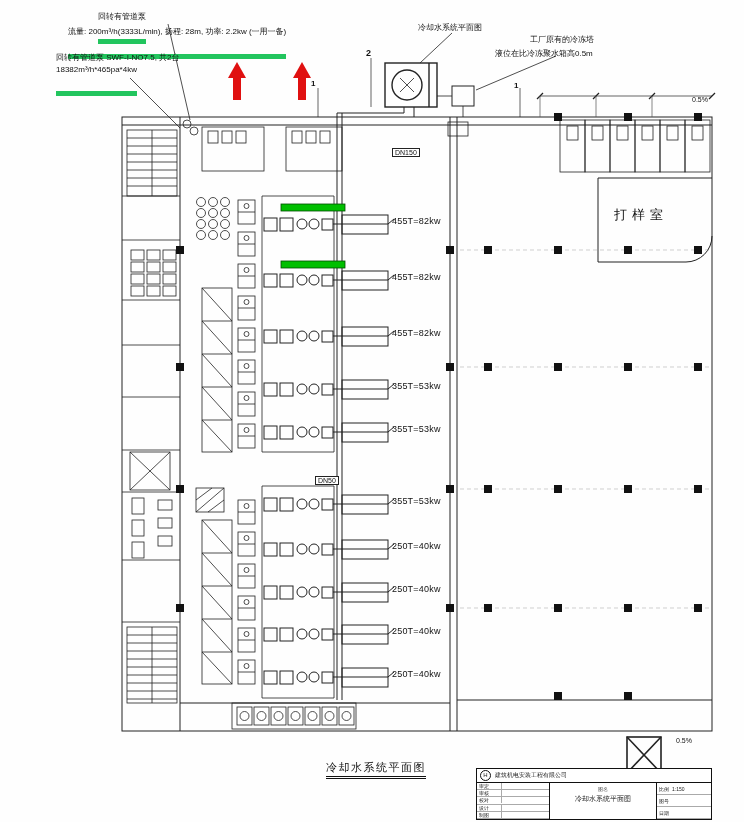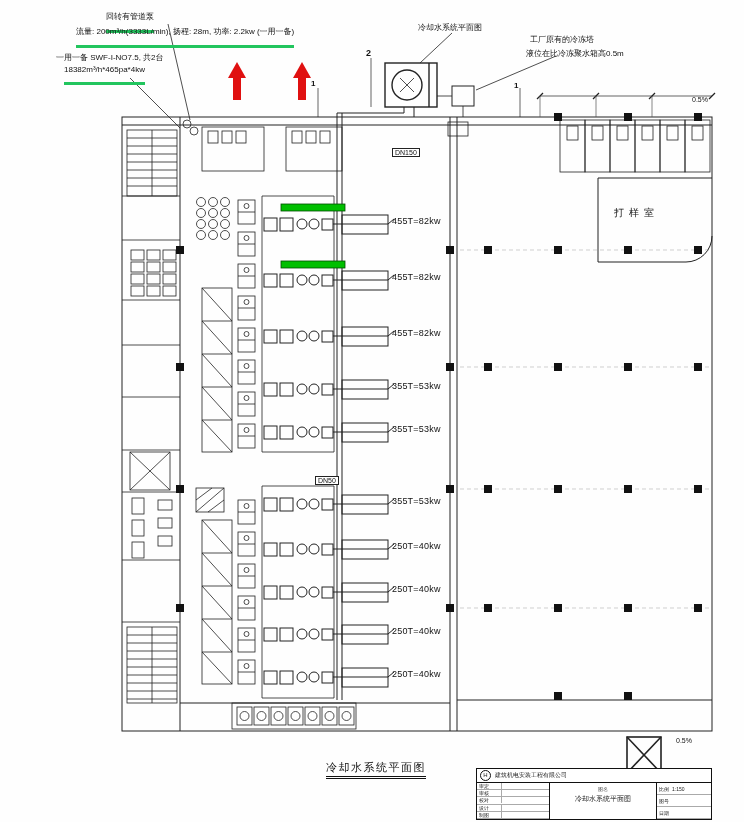--- a/index.html
+++ b/index.html
@@ -1,24 +1,24 @@
 <!DOCTYPE html>
 <html><head>
 <meta charset="utf-8">
 <style>
   html,body { margin:0; padding:0; background:#ffffff; }
   .sheet { position:relative; width:744px; height:822px; background:#fefefe; overflow:hidden;
            font-family:"Liberation Sans", sans-serif; }
   svg.plan { position:absolute; left:0; top:0; }
   .t { position:absolute; color:#111; white-space:nowrap; font-family:"Liberation Sans",sans-serif; }
   .f7 { font-size:7px; } .f8 { font-size:8px; } .f9 { font-size:9px; }
-  .ul { border-bottom:3px solid #22c55e; padding-bottom:8px;margin-left:8px; }
+  .ul { border-bottom:5px solid #22c55e; padding-bottom:17px; }
   .boxed { border:1px solid #222; padding:0 2px; background:#fff; }
   .eq { font-size:9px; letter-spacing:0.2px;text-align:center; }
-  .room-big { font-size:10px; letter-spacing:5px; }
+  .room-big { font-size:13px; letter-spacing:5px; }
   .main-title { font-size:11px; letter-spacing:1.5px; border-bottom:3px double #111; padding-bottom:1px; }
   .marker { font-weight:bold; }
   .titleblock { position:absolute; left:476px; top:768px; width:236px; height:52px;
                 border:1.5px solid #111; background:#fff; box-sizing:border-box; color:#222; }
   .tb-top { height:13px; border-bottom:1px solid #111; display:flex; align-items:center; gap:4px; padding:0 3px; }
   .tb-logo { width:9px; height:9px; border:1px solid #111; border-radius:50%; font-size:6px; line-height:9px; text-align:center; flex:0 0 auto; }
   .tb-company { font-size:6px; }
   .tb-body { display:flex; height:36px; }
   .tb-fields { width:72px; border-right:1px solid #111; display:grid; grid-template-rows:repeat(5,1fr); font-size:5px; }
   .tb-fields > div { border-bottom:1px solid #aaa; display:flex; align-items:center; }
@@ -351,25 +351,25 @@
 
   <g stroke-width="1.6">
     <rect x="627" y="737" width="34" height="36"></rect>
     <line x1="627" y1="737" x2="661" y2="773"></line>
         <line x1="661" y1="737" x2="627" y2="773"></line>
   </g>
 </svg>
 
 <div class="t f8 ul" style="left:98px; top:11px">回转有管道泵</div>
 <div class="t f8 ul" style="left:68px; top:26px">流量: 200m³/h(3333L/min), 扬程: 28m, 功率: 2.2kw (一用一备)</div>
-<div class="t f8" style="left:56px; top:52px">一用一备 SWF-I-NO7.5, 共2台</div>
+<div class="t f8" style="left:56px; top:52px">回转有管道泵 SWF-I-NO7.5, 共2台</div>
 <div class="t f8 ul" style="left:56px; top:65px">18382m³/h*465pa*4kw</div>
 <div class="t f8" style="left:418px; top:22px">冷却水系统平面图</div>
 <div class="t f8" style="left:530px; top:34px">工厂原有的冷冻塔</div>
-<div class="t f8" style="left:526px; top:48px">液位在比冷冻聚水箱高0.5m</div>
+<div class="t f8" style="left:495px; top:48px">液位在比冷冻聚水箱高0.5m</div>
 <div class="t f7" style="left:692px; top:96px">0.5%</div>
 <div class="t f7" style="left:676px; top:737px">0.5%</div>
 <div class="t f7 boxed" style="left:392px; top:148px">DN150</div>
 <div class="t f7 boxed" style="left:315px; top:476px">DN50</div>
 
 <div class="t f9 marker" style="left:366px; top:48px">2</div>
 <div class="t f8 marker" style="left:311px; top:79px">1</div>
 <div class="t f8 marker" style="left:514px; top:81px">1</div>
 
 <div class="t room-big" style="left:614px; top:206px">打样室</div>

